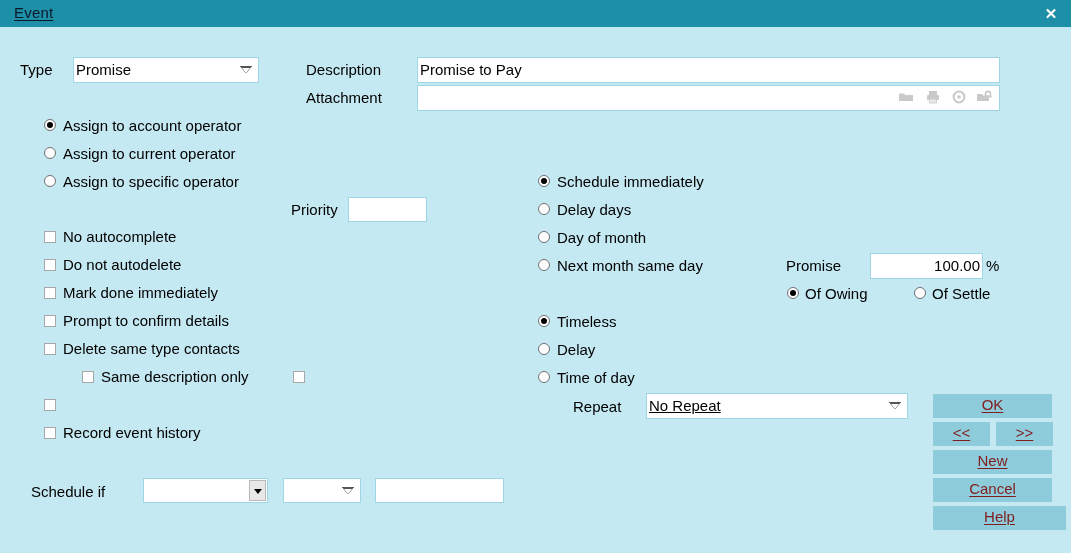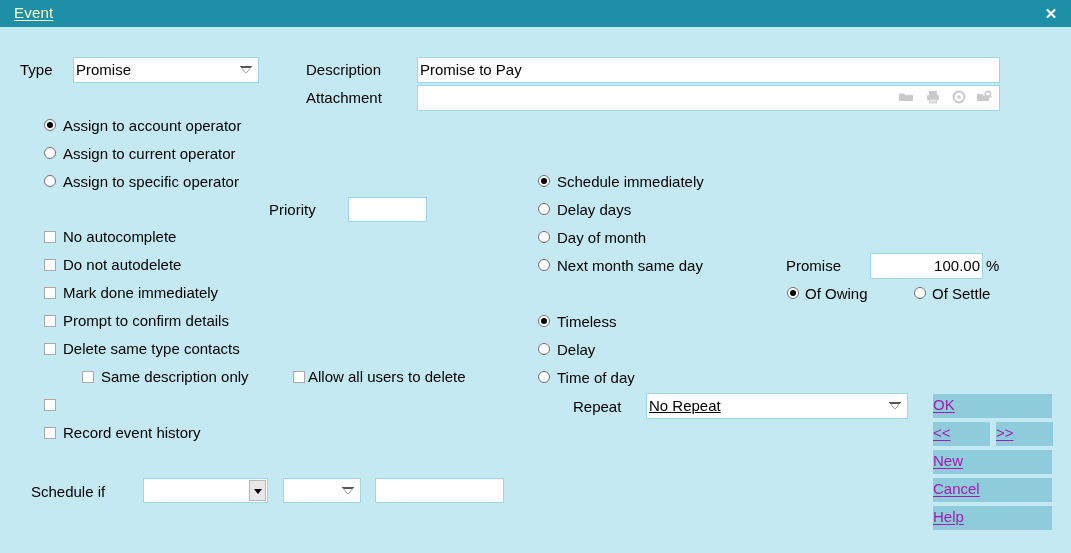--- a/index.html
+++ b/index.html
@@ -23,21 +23,21 @@
   #titlebar {
     position: absolute;
     left: 0; top: 0;
     width: 1071px;
     height: 27px;
     background: #1d8fa6;
   }
   #title-text {
     position: absolute;
     left: 14px; top: 4px;
-    color: #fef9c3;
+    color: #0f172a;
     font-size: 15px;
     text-decoration: underline;
     text-underline-offset: 2px;
     letter-spacing: 0.2px;
   }
   #close-btn {
     position: absolute;
     right: 10px; top: 4px;
     width: 20px; height: 20px;
     color: #ffffff;
@@ -154,23 +154,23 @@
     background: #ffffff;
     border: 1px solid #a8a8a8;
     box-sizing: border-box;
     cursor: pointer;
   }
   
   .btn {
     position: absolute;
     background: #8fccdb;
     box-sizing: border-box;
-    text-align: left;
-    font-size: 15px;
-    color: #a21caf;
+    text-align: center;
+    font-size: 15px;
+    color: #7f1d1d;
     cursor: pointer;
     line-height: 22px;
   }
   .btn span { text-decoration: underline; text-underline-offset: 2px; }
   
   .att-ico {
     position: absolute;
     width: 16px; height: 16px;
     opacity: 0.45;
   }
@@ -220,21 +220,21 @@
 
   <div class="radio on" style="left:44px; top:119px;"></div>
   <div class="lbl" style="left:63px; top:117px;">Assign to account operator</div>
 
   <div class="radio" style="left:44px; top:147px;"></div>
   <div class="lbl" style="left:63px; top:145px;">Assign to current operator</div>
 
   <div class="radio" style="left:44px; top:175px;"></div>
   <div class="lbl" style="left:63px; top:173px;">Assign to specific operator</div>
 
-  <div class="lbl" style="left:269px; top:201px;">Priority</div>
+  <div class="lbl" style="left:291px; top:201px;">Priority</div>
   <div class="field" style="left:348px; top:197px; width:79px; height:25px;"></div>
 
   <div class="chk" style="left:44px; top:231px;"></div>
   <div class="lbl" style="left:63px; top:228px;">No autocomplete</div>
 
   <div class="chk" style="left:44px; top:259px;"></div>
   <div class="lbl" style="left:63px; top:256px;">Do not autodelete</div>
 
   <div class="chk" style="left:44px; top:287px;"></div>
   <div class="lbl" style="left:63px; top:284px;">Mark done immediately</div>
@@ -242,21 +242,20 @@
   <div class="chk" style="left:44px; top:315px;"></div>
   <div class="lbl" style="left:63px; top:312px;">Prompt to confirm details</div>
 
   <div class="chk" style="left:44px; top:343px;"></div>
   <div class="lbl" style="left:63px; top:340px;">Delete same type contacts</div>
 
   <div class="chk" style="left:82px; top:371px;"></div>
   <div class="lbl" style="left:101px; top:368px;">Same description only</div>
 
   <div class="chk" style="left:293px; top:371px;"></div>
-  <div class="lbl" style="left:308px; top:368px;">Allow all users to delete</div>
 
   <div class="chk" style="left:44px; top:399px;"></div>
 
   <div class="chk" style="left:44px; top:427px;"></div>
   <div class="lbl" style="left:63px; top:424px;">Record event history</div>
 
   <div class="radio on" style="left:538px; top:175px;"></div>
   <div class="lbl" style="left:557px; top:173px;">Schedule immediately</div>
 
   <div class="radio" style="left:538px; top:203px;"></div>
@@ -312,17 +311,17 @@
   </div>
   <div class="btn" style="left:996px; top:422px; width:57px; height:24px;">
     <span>&gt;&gt;</span>
   </div>
   <div class="btn" style="left:933px; top:478px; width:119px; height:24px;">
     <span>C</span><span>ancel</span>
   </div>
   <div class="btn" style="left:933px; top:450px; width:119px; height:24px;">
     <span>N</span><span>ew</span>
   </div>
-  <div class="btn" style="left:933px; top:506px; width:119px; height:24px;">
+  <div class="btn" style="left:933px; top:506px; width:133px; height:24px;">
     <span>H</span><span>elp</span>
   </div>
 
 </div>
 
 </body></html>

